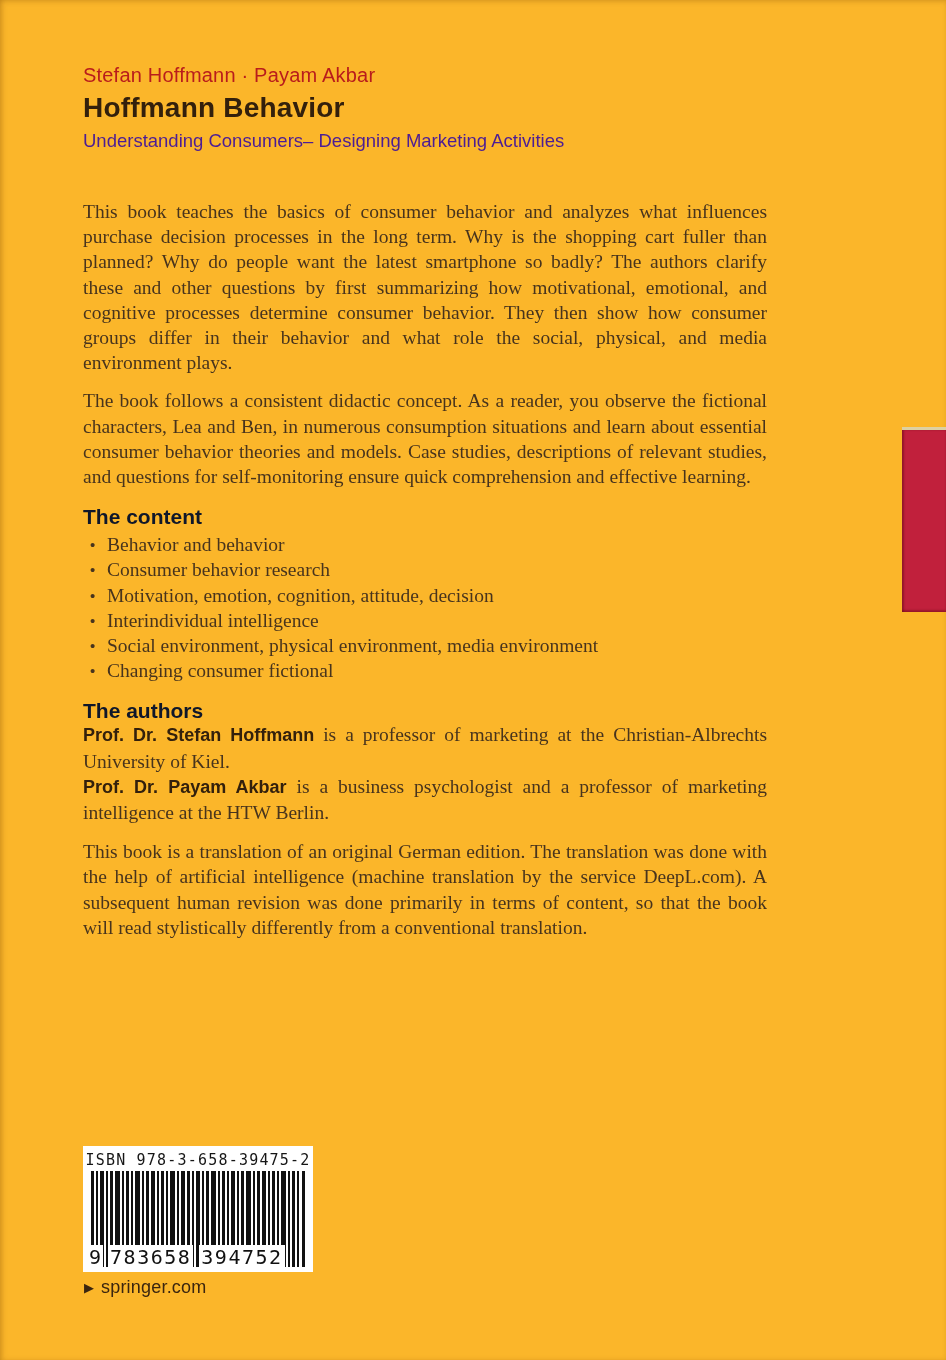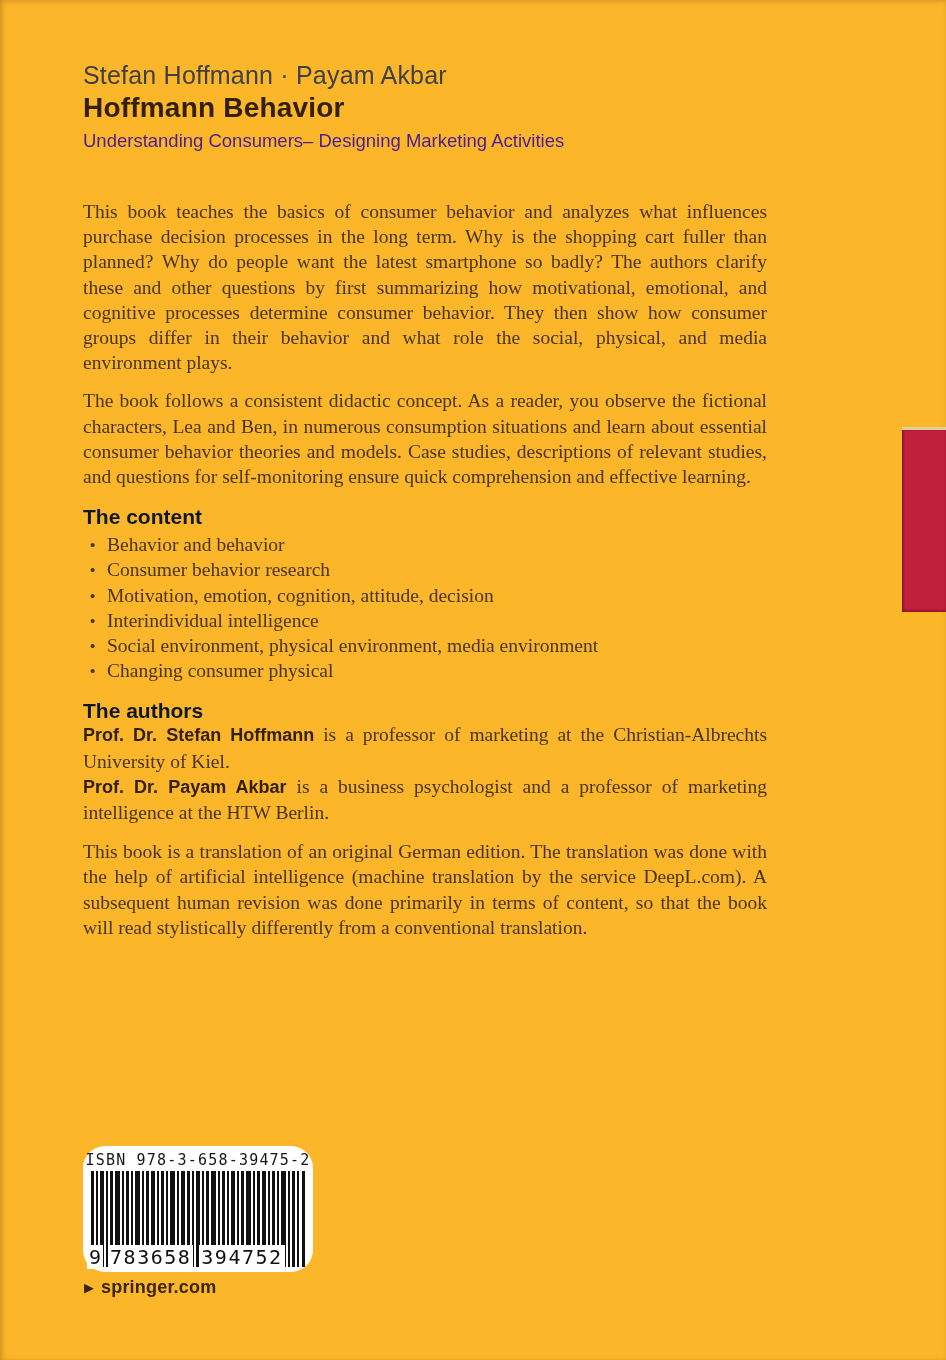--- a/index.html
+++ b/index.html
@@ -17,24 +17,24 @@
     box-shadow: inset 3px 0 6px -2px rgba(120,70,0,.35), inset 0 3px 6px -2px rgba(120,70,0,.2);
   }
   .content-col {
     position: absolute;
     left: 83px;
     top: 64px;
     width: 684px;
     color: #45311c;
   }
   .authors-line {
-    font-size: 25px;
+    font-size: 20px;
     line-height: 23px;
     font-weight: 400;
-    color: #404040;
+    color: #b91c1c;
     letter-spacing: .2px;
   }
   .book-title {
     margin-top: 5px;
     font-size: 28px;
     line-height: 31px;
     font-weight: 700;
     color: #33200c;
     letter-spacing: .2px;
   }
@@ -91,21 +91,20 @@
   }
   .translation-para { margin-top: 14px; }
   .isbn-box {
     position: absolute;
     left: 83px;
     top: 1146px;
     width: 230px;
     height: 126px;
     background: #ffffff;
     padding-top: 5px;
-    border-radius: 22px;
   }
   .isbn-label {
     font-family: "DejaVu Sans Mono", "Liberation Mono", monospace;
     font-size: 15px;
     letter-spacing: 1.2px;
     color: #161616;
     text-align: center;
     white-space: nowrap;
   }
   .barcode-wrap {
@@ -146,21 +145,21 @@
     align-items: center;
     color: #3a250f;
   }
   .publisher-arrow {
     font-size: 13px;
     margin-right: 7px;
     line-height: 20px;
   }
   .publisher-url {
     font-size: 18px;
-    font-weight: 700;
+    font-weight: 400;
     letter-spacing: .2px;
     text-align: center;
   }
   .spine-tab {
     position: absolute;
     right: 0;
     top: 427px;
     width: 44px;
     height: 185px;
     background: #c1203c;
@@ -203,21 +202,21 @@
       <li>
         <span class="bullet-dot">•</span>
         <span>Interindividual intelligence</span>
       </li>
       <li>
         <span class="bullet-dot">•</span>
         <span>Social environment, physical environment, media environment</span>
       </li>
       <li>
         <span class="bullet-dot">•</span>
-        <span>Changing consumer physical</span>
+        <span>Changing consumer fictional</span>
       </li>
     </ul>
 
     <div class="section-heading authors-heading">The authors</div>
 
     <p class="body-para authors-text"><span class="author-name">Prof. Dr. Stefan Hoffmann</span><span> is a professor of marketing at the Christian-Albrechts University of Kiel.</span><br><span class="author-name">Prof. Dr. Payam Akbar</span><span> is a business psychologist and a professor of marketing intelligence at the HTW Berlin.</span></p>
 
     <p class="body-para translation-para">This book is a translation of an original German edition. The translation was done with the help of artificial intelligence (machine translation by the service DeepL.com). A subsequent human revision was done primarily in terms of content, so that the book will read stylistically differently from a conventional translation.</p>
 
   </div>

